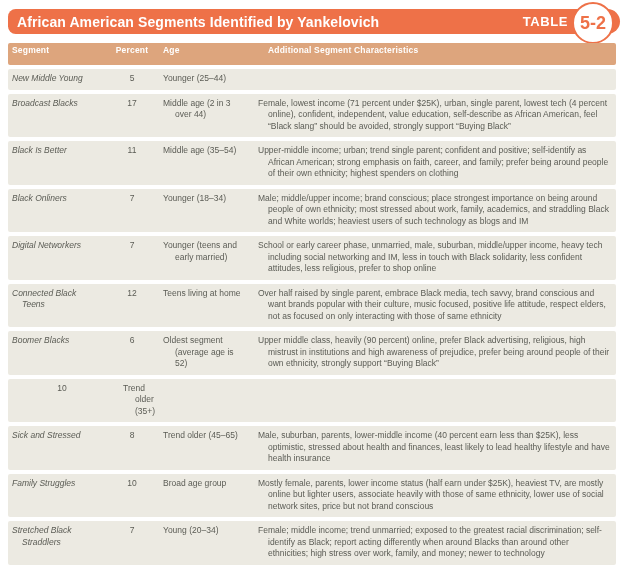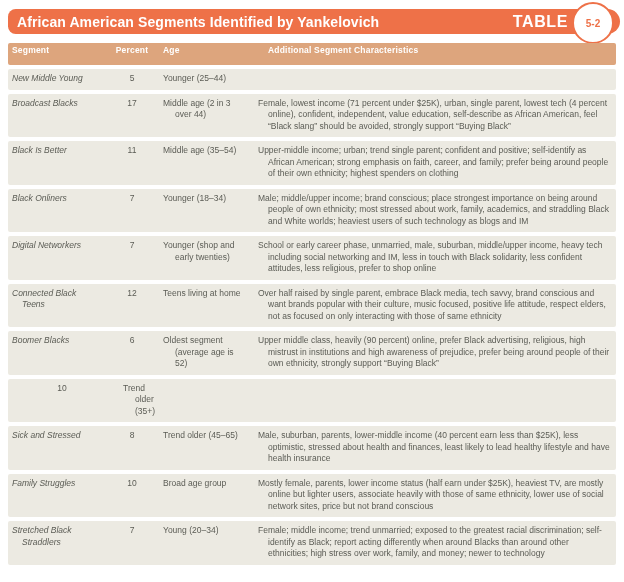--- a/index.html
+++ b/index.html
@@ -30,37 +30,37 @@
     padding-left: 9px;
     color: #ffffff;
     font-size: 14px;
     font-weight: bold;
     letter-spacing: 0.1px;
   }
   .table-word {
     position: absolute;
     right: 52px;
     color: #ffffff;
-    font-size: 16px;
+    font-size: 13px;
     font-weight: bold;
     letter-spacing: 0.6px;
   }
   .badge-circle {
     position: absolute;
     left: 572px; top: 2px;
     width: 42px; height: 42px;
     background: #ffffff;
     border: 2.5px solid var(--orange, #EE7148);
     border-radius: 50%;
     box-sizing: border-box;
     display: flex;
     align-items: center;
     justify-content: center;
     color: var(--orange, #EE7148);
-    font-size: 10px;
+    font-size: 18px;
     font-weight: bold;
   }
 
   
   .col-header {
     position: absolute;
     left: 8px; top: 43px;
     width: 608px; height: 22px;
     background: var(--tan, #DDA57D);
     border-radius: 2px;
@@ -159,21 +159,21 @@
     <div class="row">
       <div class="cell seg">Black Onliners</div>
       <div class="cell pct">7</div>
       <div class="cell age">Younger (18–34)</div>
       <div class="cell chars">Male; middle/upper income; brand conscious; place strongest importance on being around people of own ethnicity; most stressed about work, family, academics, and straddling Black and White worlds; heaviest users of such technology as blogs and IM</div>
     </div>
 
     <div class="row">
       <div class="cell seg">Digital Networkers</div>
       <div class="cell pct">7</div>
-      <div class="cell age">Younger (shop and early twenties)</div>
+      <div class="cell age">Younger (teens and early married)</div>
       <div class="cell chars">School or early career phase, unmarried, male, suburban, middle/upper income, heavy tech including social networking and IM, less in touch with Black solidarity, less confident attitudes, less religious, prefer to shop online</div>
     </div>
 
     <div class="row">
       <div class="cell seg">Connected Black Teens</div>
       <div class="cell pct">12</div>
       <div class="cell age">Teens living at home</div>
       <div class="cell chars">Over half raised by single parent, embrace Black media, tech savvy, brand conscious and want brands popular with their culture, music focused, positive life attitude, respect elders, not as focused on only interacting with those of same ethnicity</div>
     </div>
 

